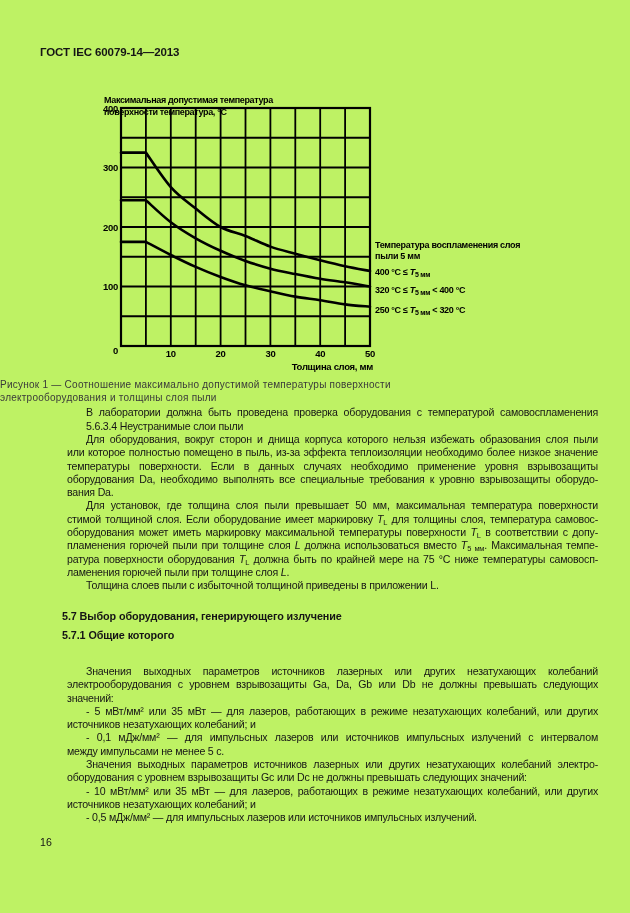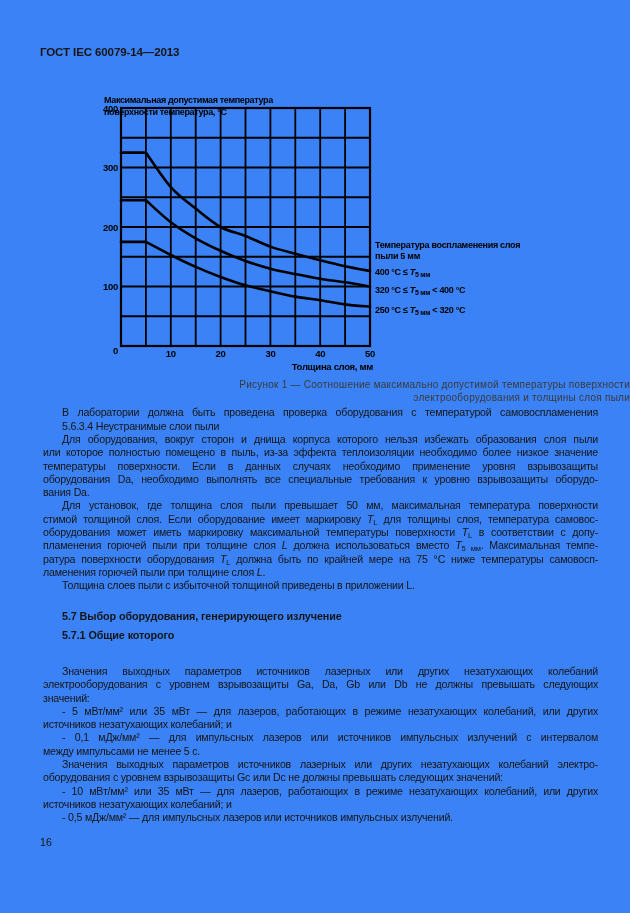--- a/index.html
+++ b/index.html
@@ -1,17 +1,17 @@
 <!DOCTYPE html>
 <html><head>
 <meta charset="utf-8">
 <style>
   html, body { margin: 0; padding: 0; background: #ffffff; }
   .page {
-    position: relative; width: 630px; height: 913px; background: #3b82f6;
+    position: relative; width: 630px; height: 913px; background: #bef264;
     overflow: hidden; font-family: "Liberation Sans", sans-serif; color: #151515;
   }
   .doc-header {
     position: absolute; left: 40px; top: 45px; font-size: 11.5px; font-weight: bold;
     line-height: 14px; letter-spacing: -0.1px;
   }
   .chart-svg { position: absolute; left: 0; top: 0; width: 630px; height: 380px; }
   .chart-svg text { font-family: "Liberation Sans", sans-serif; font-weight: bold; font-size: 9.5px; fill: #000; letter-spacing: -0.3px; }
   .y-title {
     position: absolute; left: 104px; top: 95px; font-size: 9px; font-weight: bold;
@@ -19,28 +19,28 @@
   }
   .legend {
     position: absolute; left: 375px; top: 240px; font-size: 9px; font-weight: bold;
     color: #000; letter-spacing: -0.3px; width: 150px;
   }
   .legend .lg-title { line-height: 10.5px; }
   .legend .lg-item { position: absolute; left: 0; white-space: nowrap; line-height: 11px; }
   .legend sub { font-size: 7px; vertical-align: -2px; }
   .legend i { font-style: italic; }
   .caption {
-    position: absolute; left: 0; width: 630px; top: 378px; text-align: right;
+    position: absolute; left: 0; width: 630px; top: 378px; text-align: left;
     font-size: 10px; line-height: 13px; color: #3a3a3a; letter-spacing: 0.25px;
   }
   .blk {
     position: absolute; left: 43px; width: 555px; font-size: 10.6px; line-height: 13.3px;
     letter-spacing: -0.2px;
   }
-  .ln { text-align: justify; text-align-last: justify; height: 13.3px; }
+  .ln { text-align: justify; text-align-last: justify; height: 13.3px; margin-left: 24px; }
   .ln.last { text-align-last: left; }
   .ln.ind { padding-left: 19px; }
   .ln i { font-style: italic; }
   .ln sub { font-size: 7.5px; vertical-align: -2px; line-height: 0; }
   .heading {
     position: absolute; left: 62px; font-size: 10.8px; font-weight: bold; line-height: 13.3px;
     letter-spacing: -0.1px;
   }
   .page-num { position: absolute; left: 40px; top: 836px; font-size: 10.6px; line-height: 13.3px; }
 </style>

